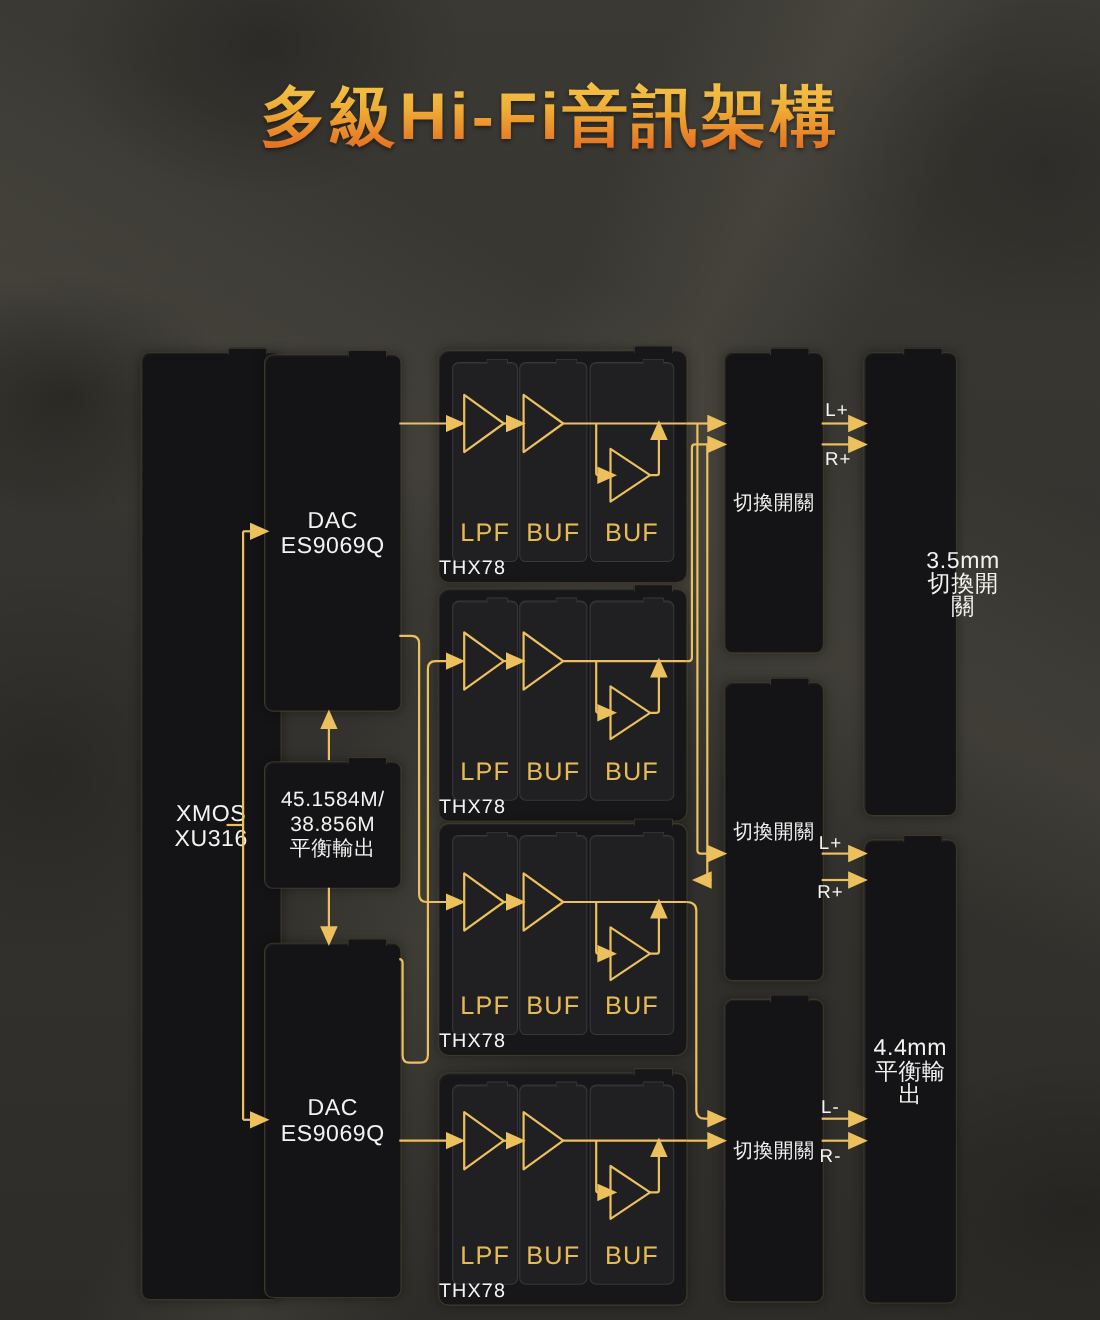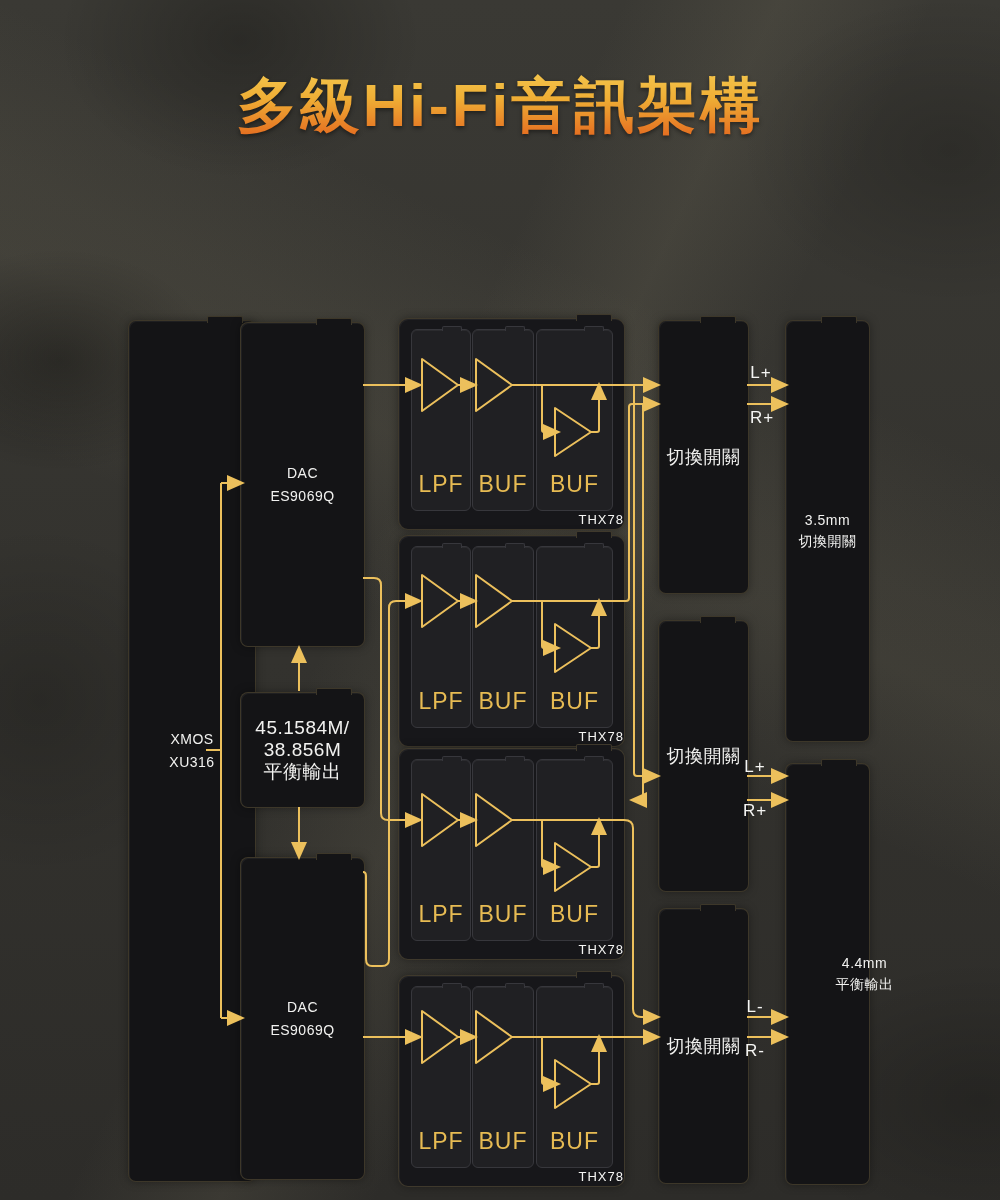--- a/index.html
+++ b/index.html
@@ -38,39 +38,39 @@
     border-radius:8px;
     box-shadow:inset 1px 1px 0 rgba(255,255,255,.05), 0 0 10px rgba(0,0,0,.35);
   }
   .chip::before{ 
     content:"";position:absolute;top:-5px;right:12px;width:34px;height:6px;
     background:var(--chip-bg);border:1px solid rgba(185,160,100,.25);border-bottom:none;
     border-radius:2px 2px 0 0;
   }
   .chip .lbl{
     position:absolute;left:0;top:50%;width:100%;transform:translateY(-50%);
-    text-align:center;color:#f2f2f0;font-size:14px;line-height:23px;letter-spacing:.5px;
+    text-align:center;color:#f2f2f0;font-size:21px;line-height:23px;letter-spacing:.5px;
   }
   .group{--chip-bg:#17171a;}
   .slot{
     position:absolute;top:10px;height:180px;background:#202023;
     border:1px solid #37373c;border-radius:6px;
     box-shadow:inset 0 1px 0 rgba(255,255,255,.05);
   }
   .slot::before{
     content:"";position:absolute;top:-4px;right:8px;width:18px;height:4px;
     background:#202023;border:1px solid #37373c;border-bottom:none;border-radius:2px 2px 0 0;
   }
   .slot .slbl{
     position:absolute;bottom:12px;left:0;width:100%;text-align:center;
     color:#e7bb53;font-size:23px;letter-spacing:1px;
   }
   .badge{
-    position:absolute;bottom:2px;left:0;width:100%;text-align:right;
-    color:#f5f5f3;font-size:13px;letter-spacing:1px;
+    position:absolute;bottom:2px;left:0;width:100%;text-align:left;
+    color:#f5f5f3;font-size:18px;letter-spacing:1px;
   }
   .port{
     position:absolute;transform:translate(-50%,-50%);
     color:#f5f5f3;font-size:17px;letter-spacing:1px;white-space:nowrap;
   }
   .wires{position:absolute;left:0;top:0;pointer-events:none;}
 </style>
 </head>
 <body>
 
@@ -154,24 +154,24 @@
     <div class="lbl" style="font-size:18px;">切換開關</div>
   </div>
   <div class="chip" style="left:658px;top:620px;width:89px;height:270px;">
     <div class="lbl" style="font-size:18px;">切換開關</div>
   </div>
   <div class="chip" style="left:658px;top:908px;width:89px;height:274px;">
     <div class="lbl" style="font-size:18px;">切換開關</div>
   </div>
 
   <div class="chip" style="left:785px;top:320px;width:83px;height:420px;">
-    <div class="lbl" style="line-height:21px;"><span>3.5mm</span><br><span>切換開關</span></div>
+    <div class="lbl" style="line-height:21px;padding-left:48px;"><span>3.5mm</span><br><span>切換開關</span></div>
   </div>
   <div class="chip" style="left:785px;top:763px;width:83px;height:420px;">
-    <div class="lbl" style="line-height:21px;margin-left:37px;"><span>4.4mm</span><br><span>平衡輸出</span></div>
+    <div class="lbl" style="line-height:21px;"><span>4.4mm</span><br><span>平衡輸出</span></div>
   </div>
 
   <div class="port" style="left:761px;top:373px;">L+</div>
   <div class="port" style="left:762px;top:418px;">R+</div>
   <div class="port" style="left:755px;top:767px;">L+</div>
   <div class="port" style="left:755px;top:811px;">R+</div>
   <div class="port" style="left:755px;top:1007px;">L-</div>
   <div class="port" style="left:755px;top:1051px;">R-</div>
 
   <svg class="wires" width="1000" height="1200" viewBox="0 0 1000 1200">

